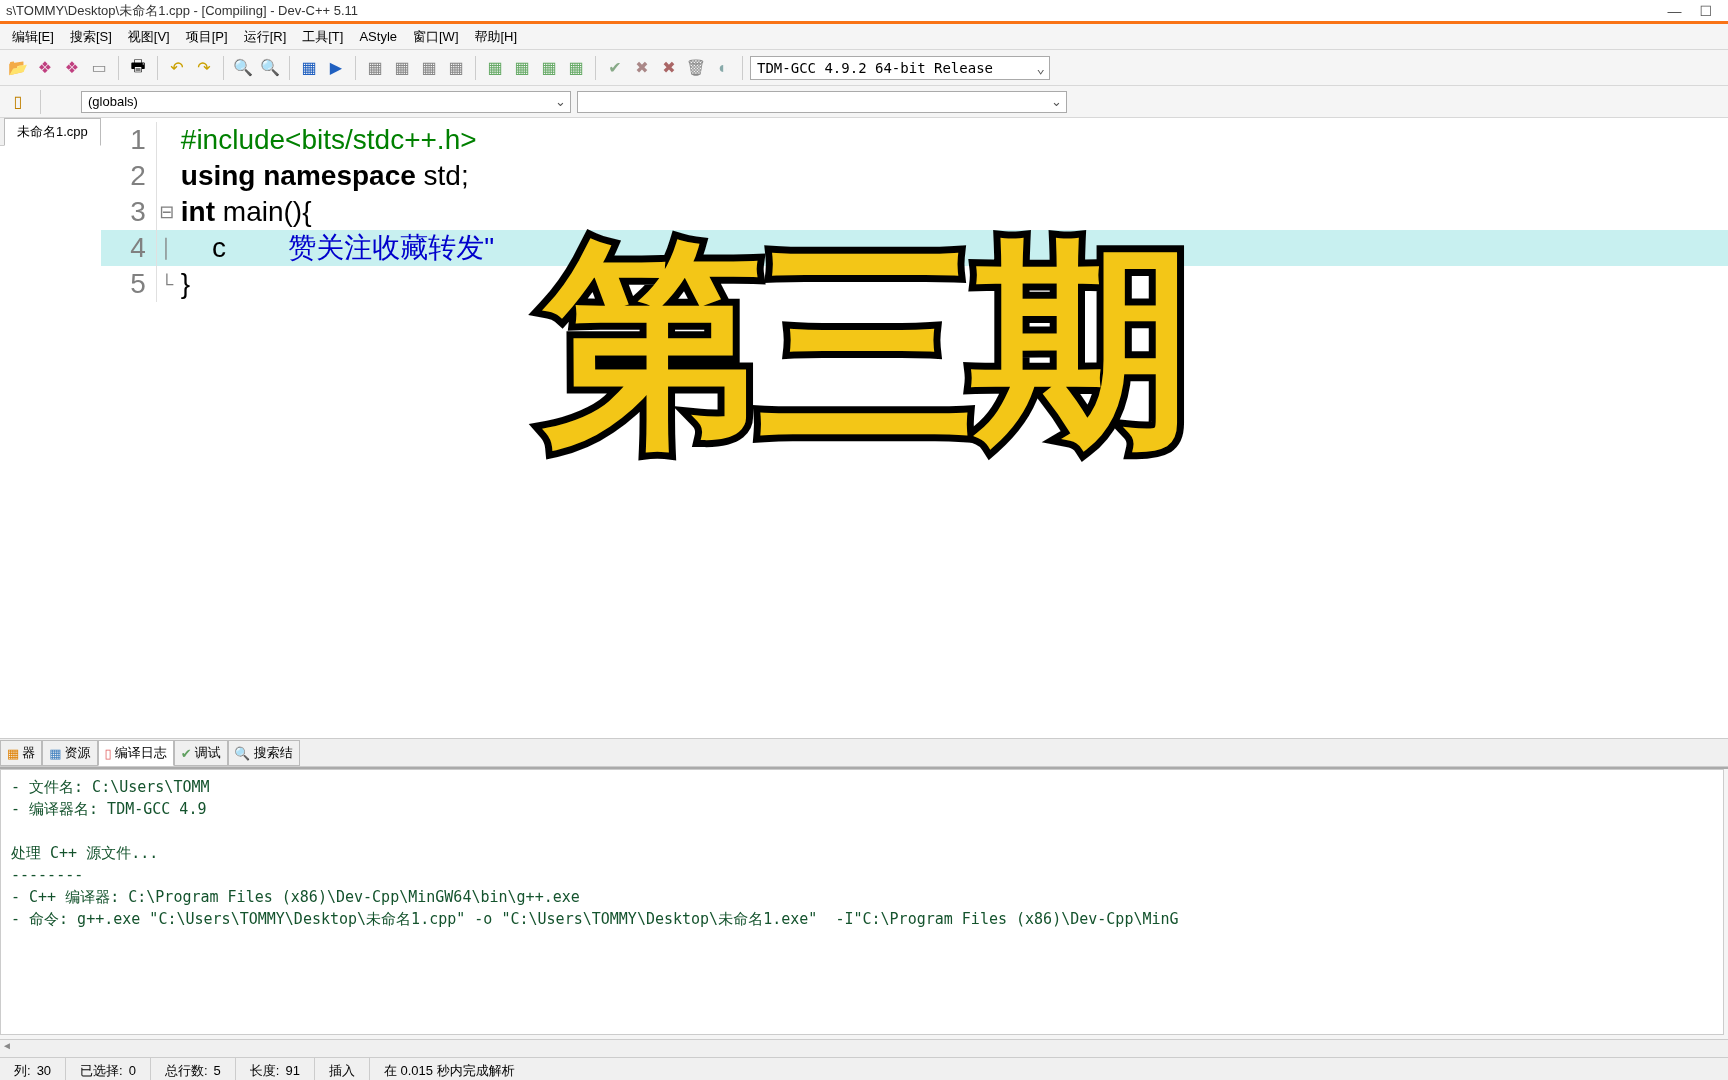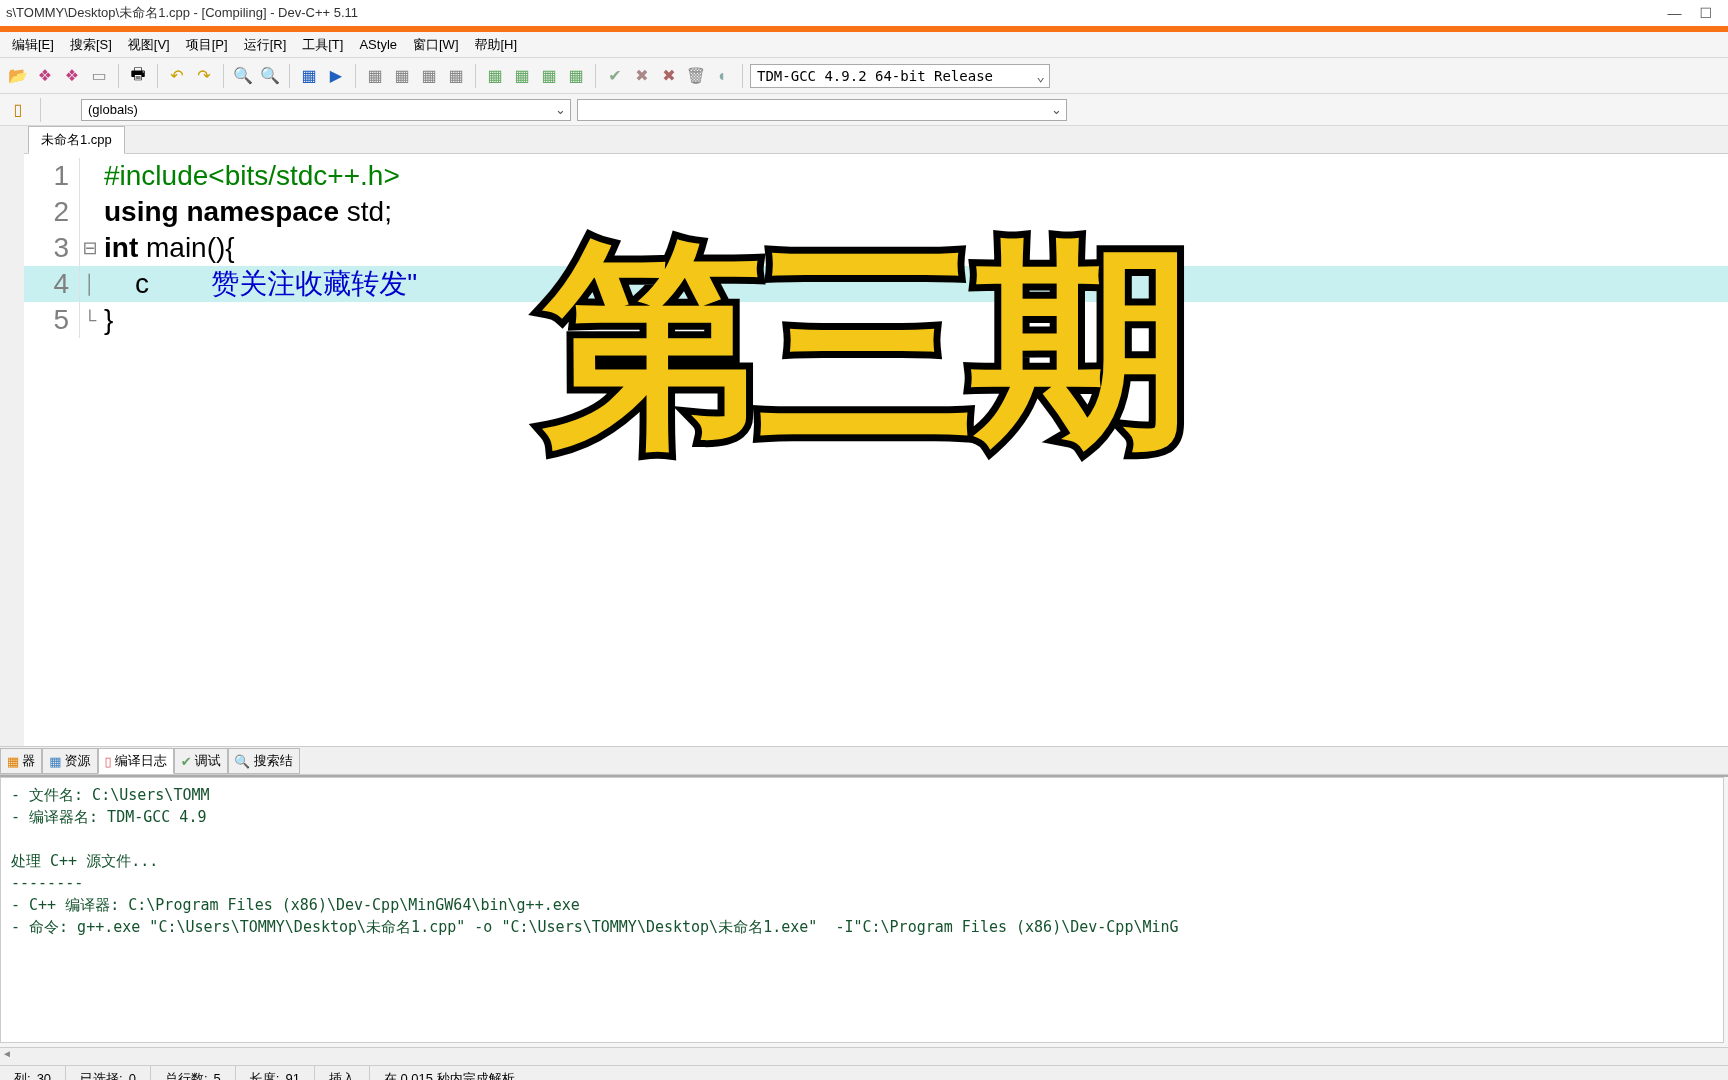--- a/index.html
+++ b/index.html
@@ -1,18 +1,18 @@
 <!DOCTYPE html>
 <html><head>
 <meta charset="utf-8">
 <style>
 * { margin:0; padding:0; box-sizing:border-box; font-family:"Microsoft YaHei","SimSun",Arial,sans-serif; }
 body { width:1728px; height:1080px; background:#f0f0f0; overflow:hidden; position:relative; }
 
-.titlebar { height:32px; background:#fff; border-bottom:6px solid #f97316; font-size:13px; padding:3px 6px; color:#333; display:flex; justify-content:space-between; align-items:center; }
+.titlebar { height:24px; background:#fff; border-bottom:3px solid #f97316; font-size:13px; padding:3px 6px; color:#333; display:flex; justify-content:space-between; align-items:center; }
 .win-controls { display:flex; gap:18px; color:#555; font-size:14px; padding-right:10px; }
 
 .menubar { height:26px; background:#f5f5f5; border-bottom:1px solid #d8d8d8; display:flex; align-items:center; padding:0 4px; font-size:13px; }
 .menubar span { padding:3px 8px; cursor:default; }
 
 .toolbar { height:36px; background:#f5f5f5; border-bottom:1px solid #d8d8d8; display:flex; align-items:center; padding:0 6px; gap:3px; }
 .tb-btn { width:24px; height:24px; display:flex; align-items:center; justify-content:center; font-size:16px; cursor:pointer; border:1px solid transparent; }
 .tb-sep { width:1px; height:24px; background:#ccc; margin:0 4px; }
 .tb-combo { height:24px; border:1px solid #aaa; background:#fff; font-family:monospace; font-size:14px; padding:0 18px 0 6px; min-width:300px; position:relative; display:flex; align-items:center; }
 .tb-combo::after { content:"⌄"; position:absolute; right:4px; color:#555; }
@@ -22,21 +22,21 @@
 .subtoolbar .combo::after { content:"⌄"; position:absolute; right:4px; color:#555; }
 .combo.w1 { width:490px; margin-left:30px;}
 .combo.w2 { width:490px; }
 
 .workspace { display:flex; height:620px; }
 .sidebar { width:125px; background:#f0f0f0; border-right:1px solid #ccc; }
 .sidebar-tabs { height:28px; border-bottom:1px solid #ccc; display:flex; align-items:center; font-size:13px; padding:0 4px; gap:2px; }
 .sb-tab { padding:3px 6px; border:1px solid #bbb; background:#fff; border-bottom:none; }
 .sb-nav { font-size:11px; padding:2px 4px; color:#555; }
 
-.editor-area { flex:1; background:#fff; display:flex; flex-direction:column;margin-left:24px; }
+.editor-area { flex:1; background:#fff; display:flex; flex-direction:row; }
 .editor-tabs { height:28px; background:#f0f0f0; border-bottom:1px solid #ccc; display:flex; align-items:flex-end; padding-left:4px; }
 .ed-tab { padding:4px 12px; border:1px solid #bbb; background:#fff; border-bottom:1px solid #fff; font-size:13px; margin-bottom:-1px; }
 .code { flex:1; font-family:Consolas,monospace; font-size:28px; line-height:36px; padding:4px 0; position:relative; }
 .code-line { display:flex; }
 .gutter { width:56px; text-align:right; padding-right:10px; color:#808080; user-select:none; border-right:1px solid #e0e0e0; }
 .fold { width:20px; text-align:center; color:#808080; font-size:18px; }
 .src { padding-left:4px; white-space:pre; }
 .kw { color:#000; font-weight:bold; }
 .pp { color:#008000; }
 .str { color:#0000cc; }

